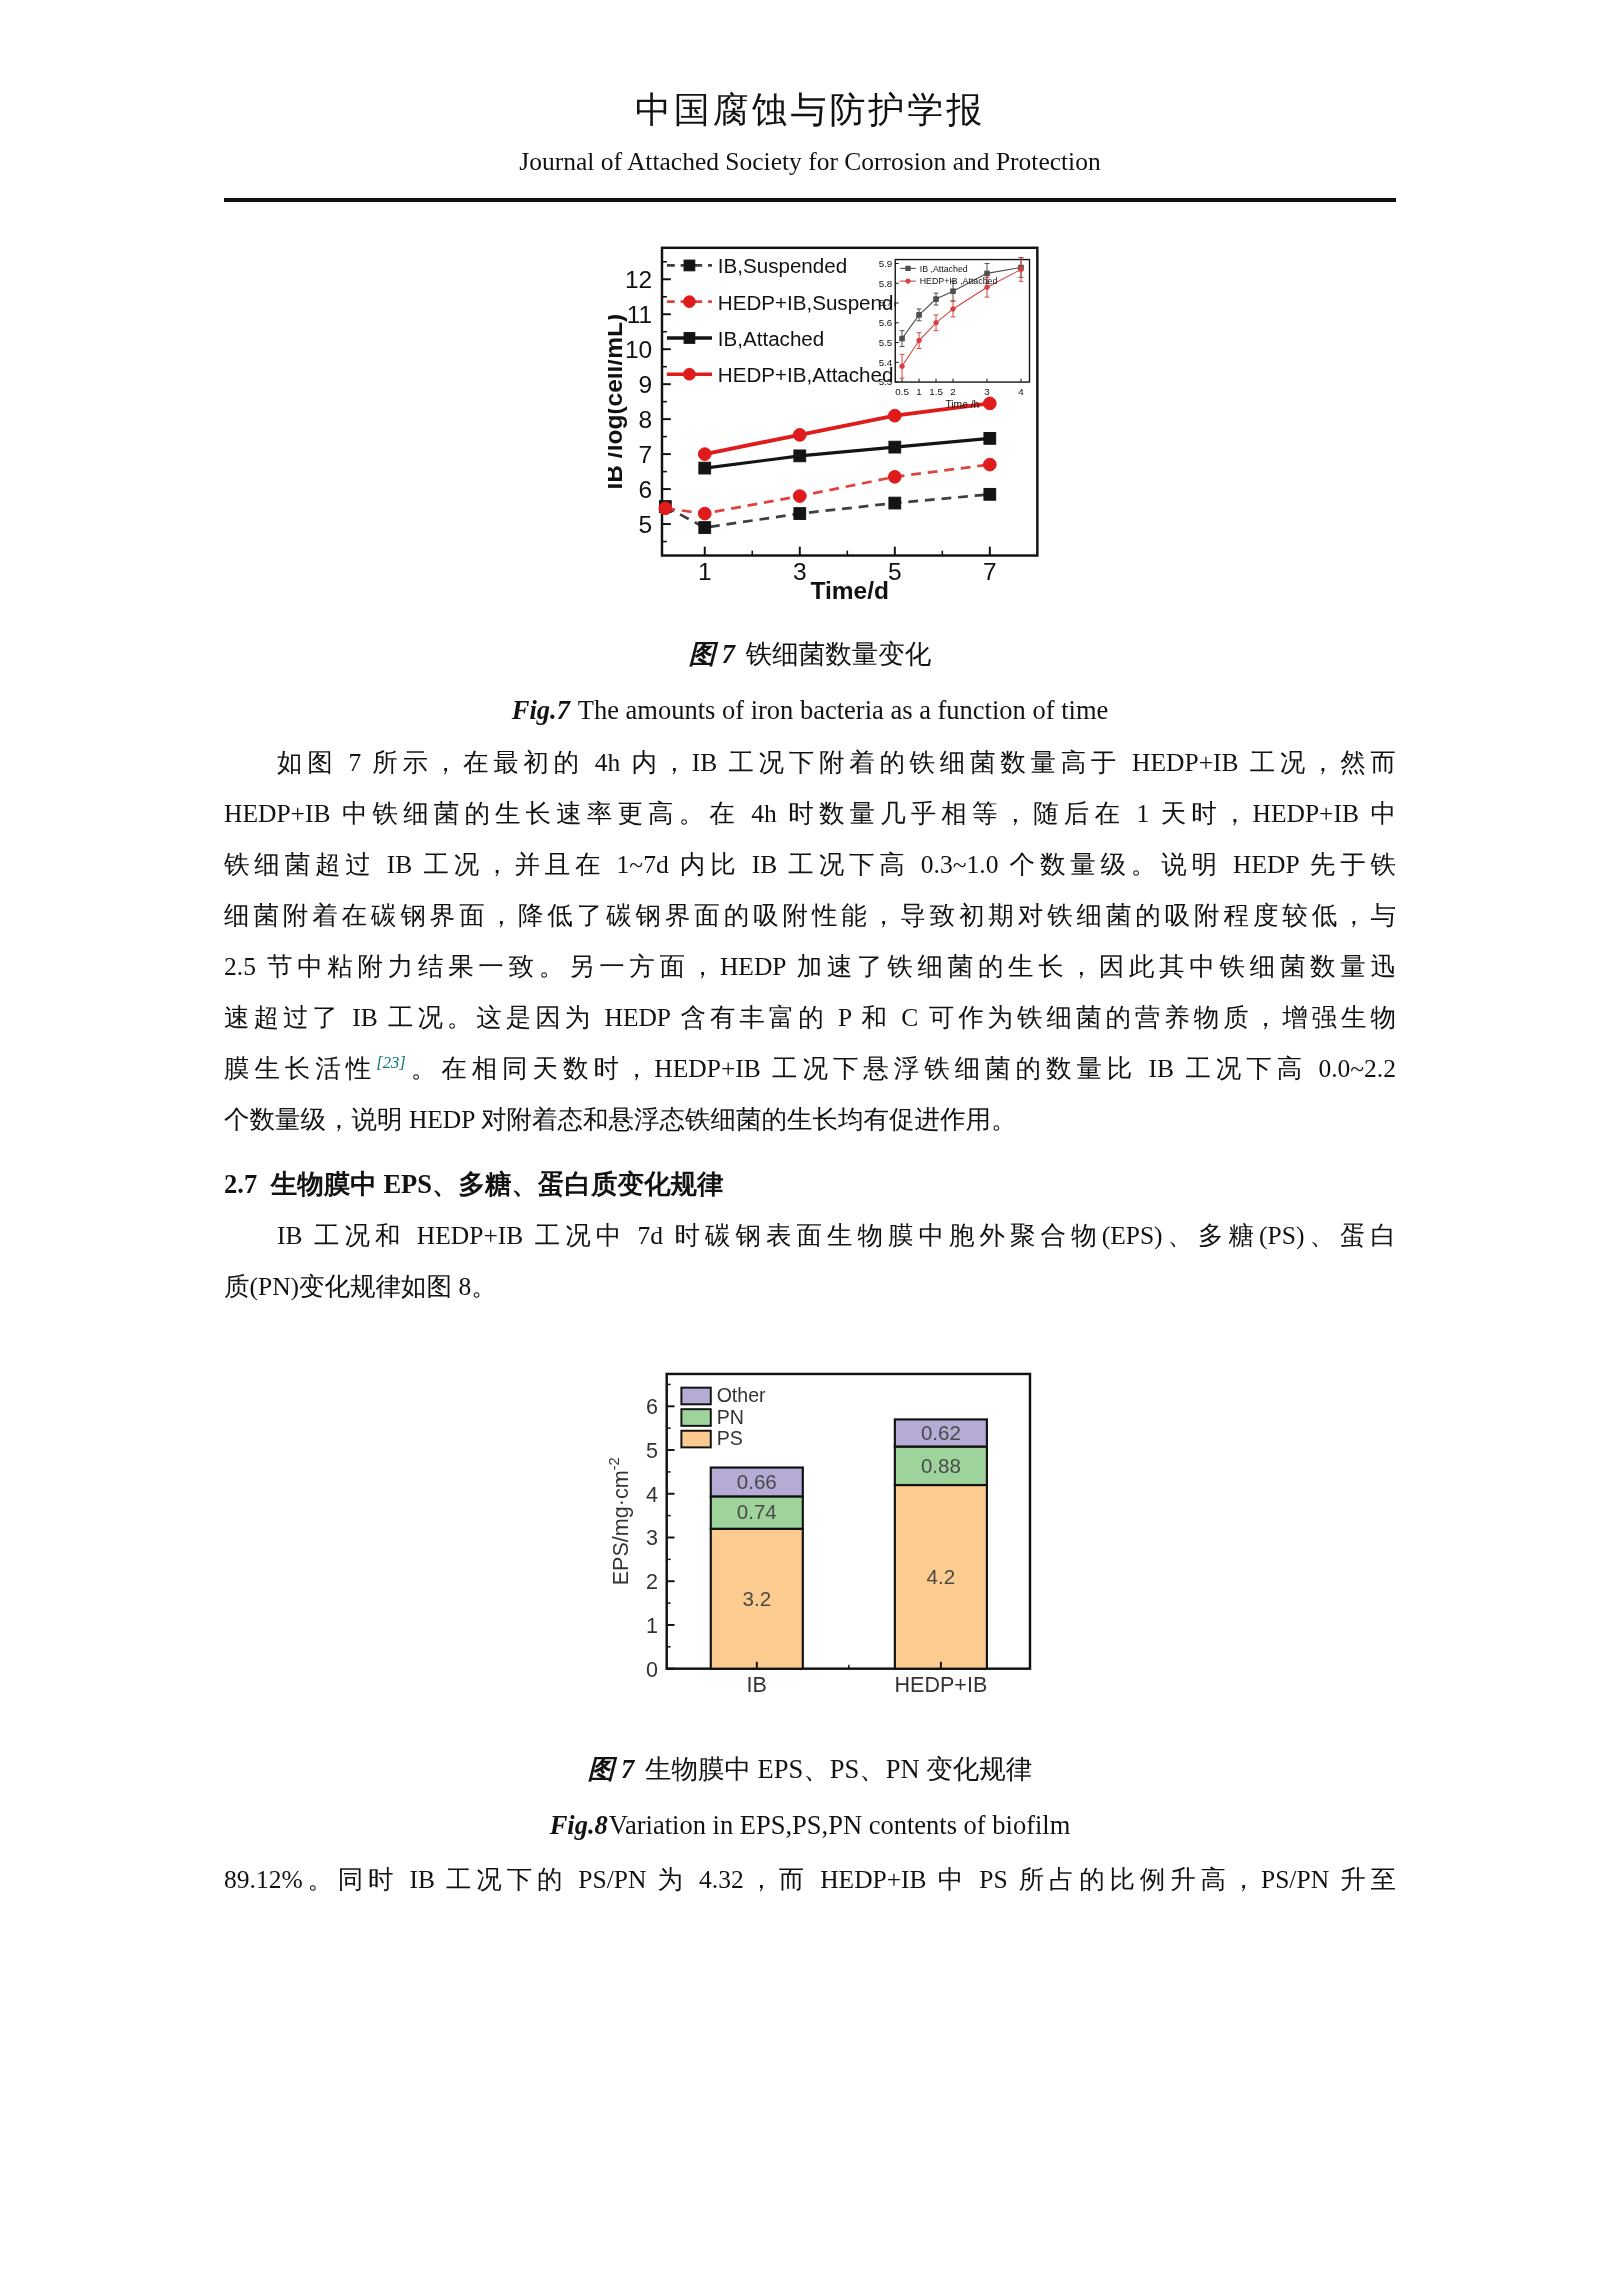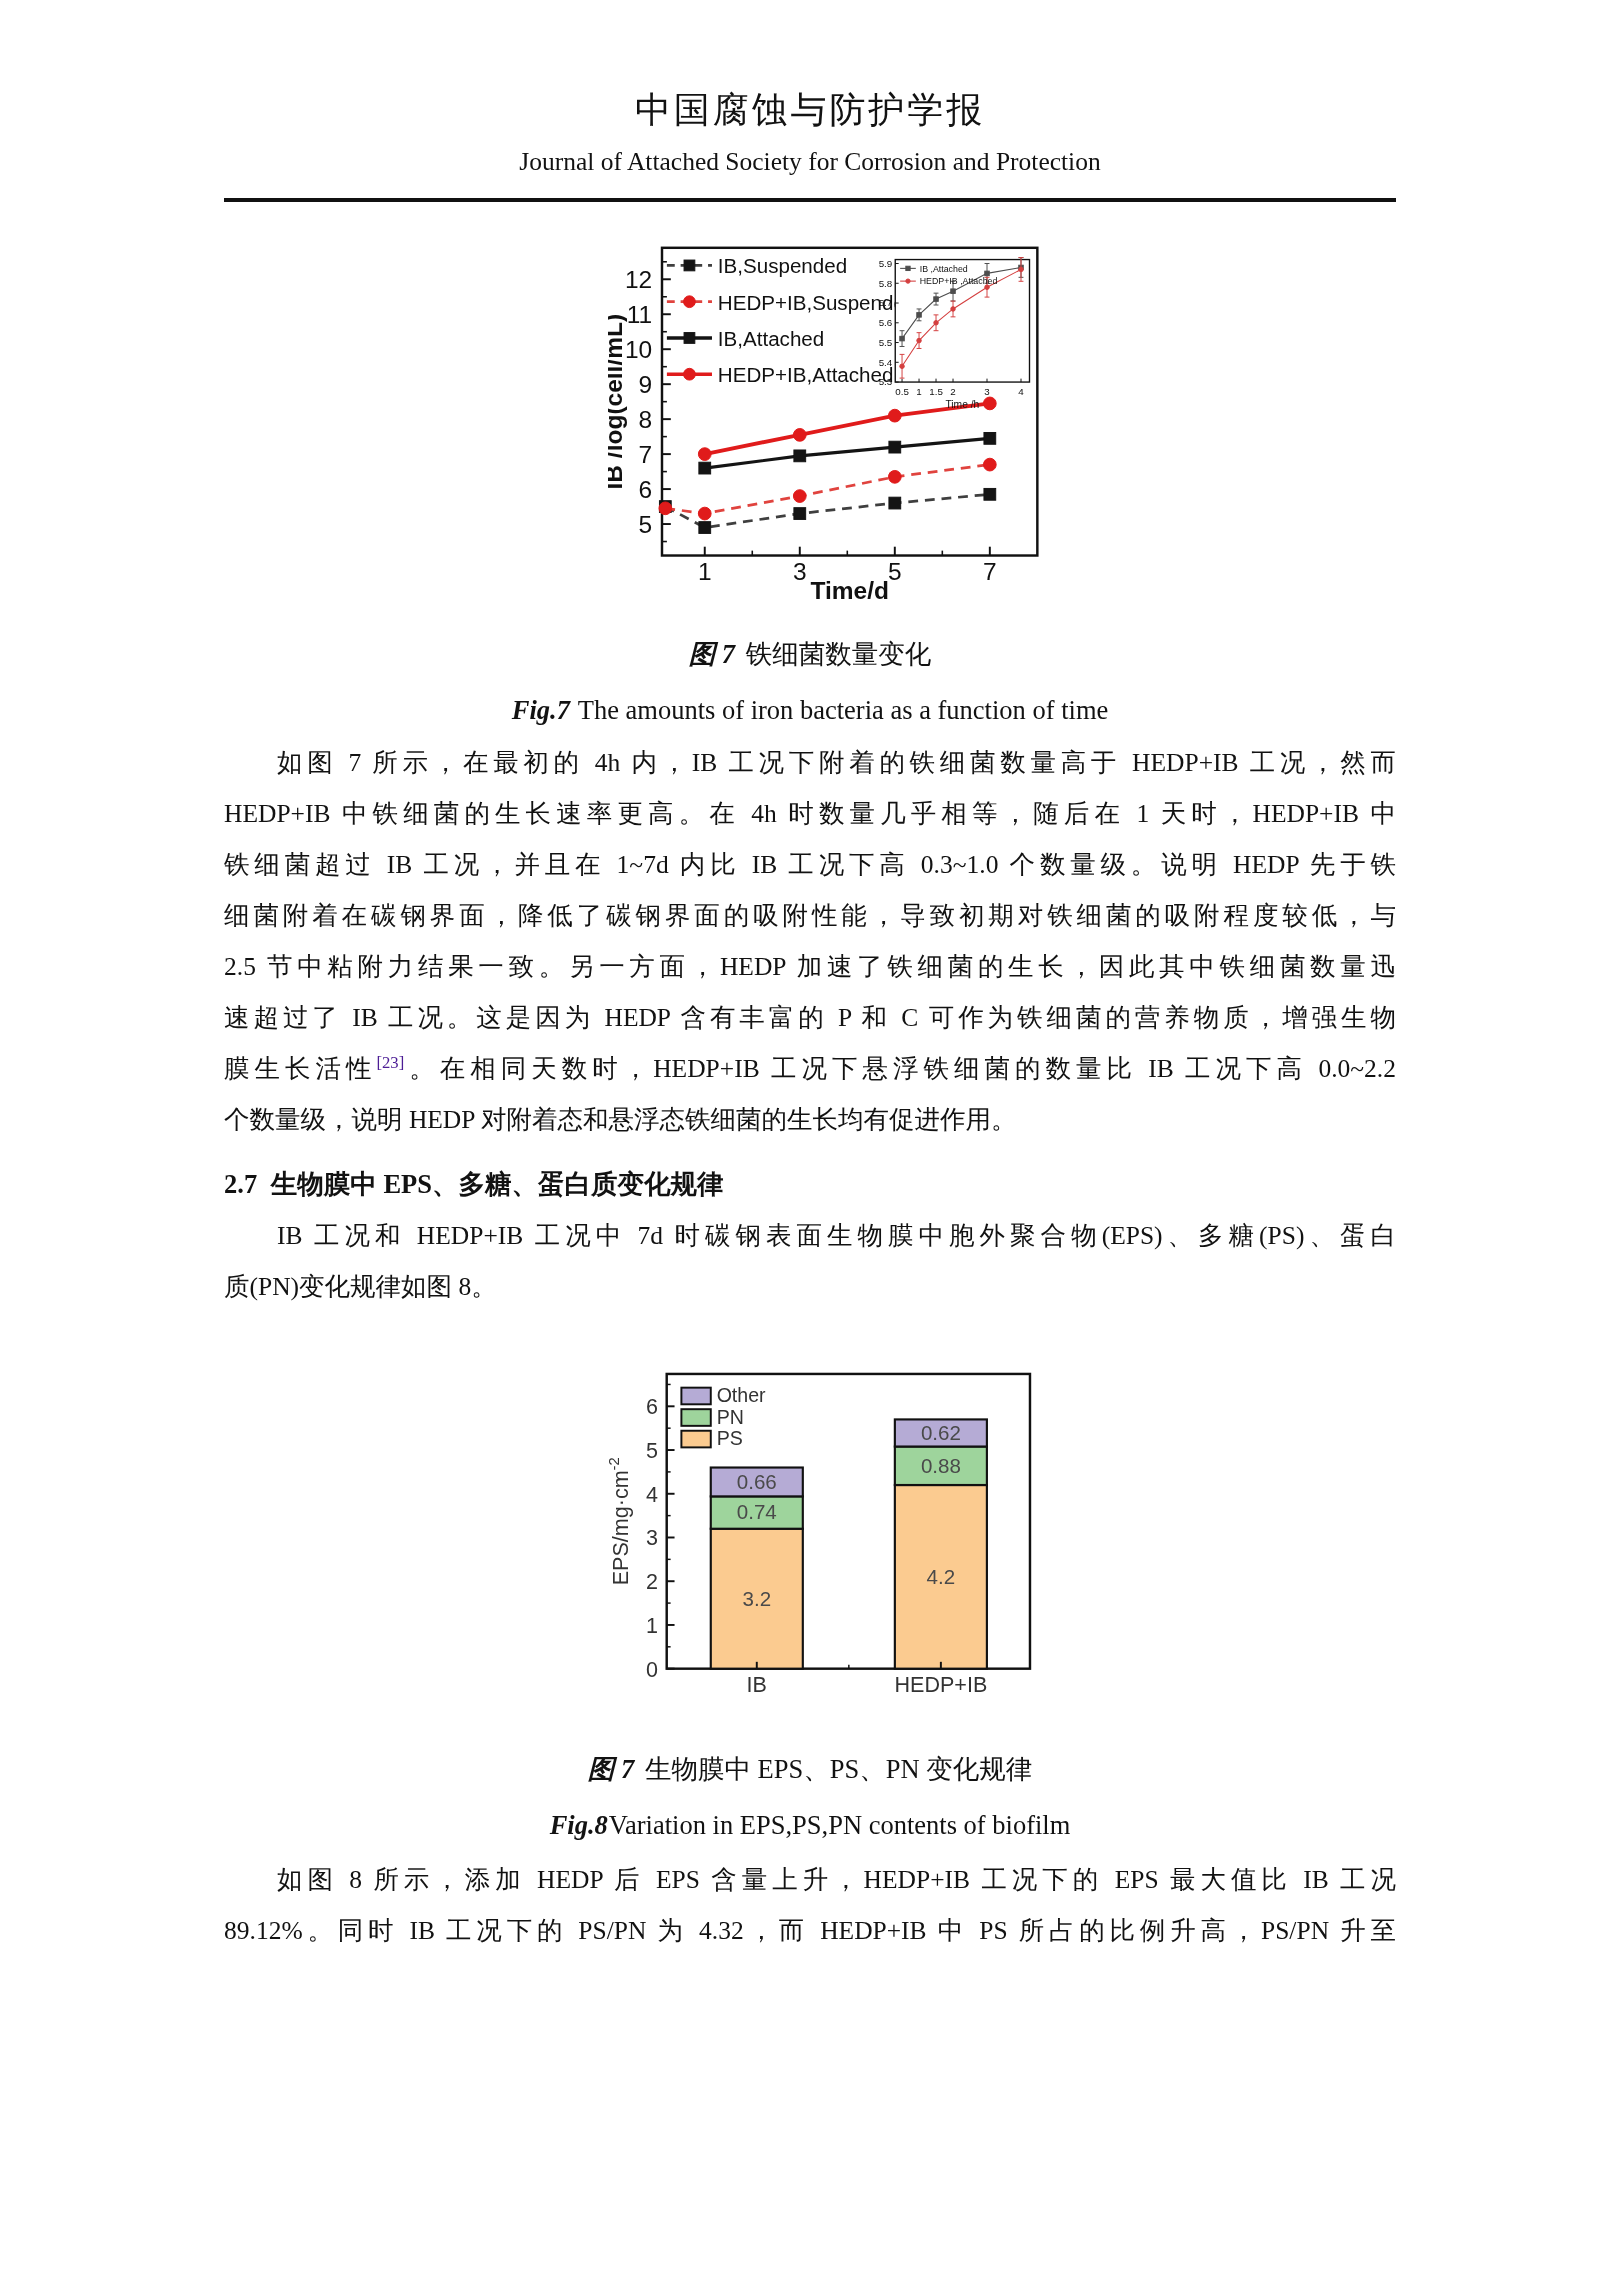--- a/index.html
+++ b/index.html
@@ -208,21 +208,21 @@
     <span class="cap-b" style="margin-right:7.8px">Fig.7</span><span>The amounts of iron bacteria as a function of time</span>
   </div>
 
   <div id="p1" class="para" style="top:737px">
       <div class="tline just ind"><span>如图 7 所示，在最初的 4h 内，IB 工况下附着的铁细菌数量高于 HEDP+IB 工况，然而</span></div>
       <div class="tline just"><span>HEDP+IB 中铁细菌的生长速率更高。在 4h 时数量几乎相等，随后在 1 天时，HEDP+IB 中</span></div>
       <div class="tline just"><span>铁细菌超过 IB 工况，并且在 1~7d 内比 IB 工况下高 0.3~1.0 个数量级。说明 HEDP 先于铁</span></div>
       <div class="tline just"><span>细菌附着在碳钢界面，降低了碳钢界面的吸附性能，导致初期对铁细菌的吸附程度较低，与</span></div>
       <div class="tline just"><span>2.5 节中粘附力结果一致。另一方面，HEDP 加速了铁细菌的生长，因此其中铁细菌数量迅</span></div>
       <div class="tline just"><span>速超过了 IB 工况。这是因为 HEDP 含有丰富的 P 和 C 可作为铁细菌的营养物质，增强生物</span></div>
-      <div class="tline just"><span>膜生长活性</span><sup style="color: #4c1d95;">[23]</sup><span>。在相同天数时，HEDP+IB 工况下悬浮铁细菌的数量比 IB 工况下高 0.0~2.2</span></div>
+      <div class="tline just"><span>膜生长活性</span><sup style="color: #0f766e; font-style: italic;">[23]</sup><span>。在相同天数时，HEDP+IB 工况下悬浮铁细菌的数量比 IB 工况下高 0.0~2.2</span></div>
       <div class="tline"><span>个数量级，说明 HEDP 对附着态和悬浮态铁细菌的生长均有促进作用。</span></div>
     </div>
 
   <div class="heading">
     <span class="h-num">2.7</span><span>生物膜中 EPS、多糖、蛋白质变化规律</span>
   </div>
 
   <div id="p2" class="para" style="top:1210px">
       <div class="tline just ind"><span>IB 工况和 HEDP+IB 工况中 7d 时碳钢表面生物膜中胞外聚合物(EPS)、多糖(PS)、蛋白</span></div>
       <div class="tline"><span>质(PN)变化规律如图 8。</span></div>
@@ -284,18 +284,17 @@
     </svg>
 
   <div class="cap" style="top:1753px">
     <span class="cap-b">图 7</span><span>生物膜中 EPS、PS、PN 变化规律</span>
   </div>
   <div class="cap" style="top:1809px">
     <span class="cap-b" style="margin-right:1px">Fig.8</span><span>Variation in EPS,PS,PN contents of biofilm</span>
   </div>
 
   <div id="p3" class="para" style="top:1854px">
-      <div class="tline just ind"><span>如图 8 所示，添加 HEDP 后 EPS 含量上升，HEDP+IB 工况下的 EPS 最大值比 IB 工况</span></div>
       <div class="tline just"><span>89.12%。同时 IB 工况下的 PS/PN 为 4.32，而 HEDP+IB 中 PS 所占的比例升高，PS/PN 升至</span></div>
     </div>
 
 </div>
 
 
 </body></html>

